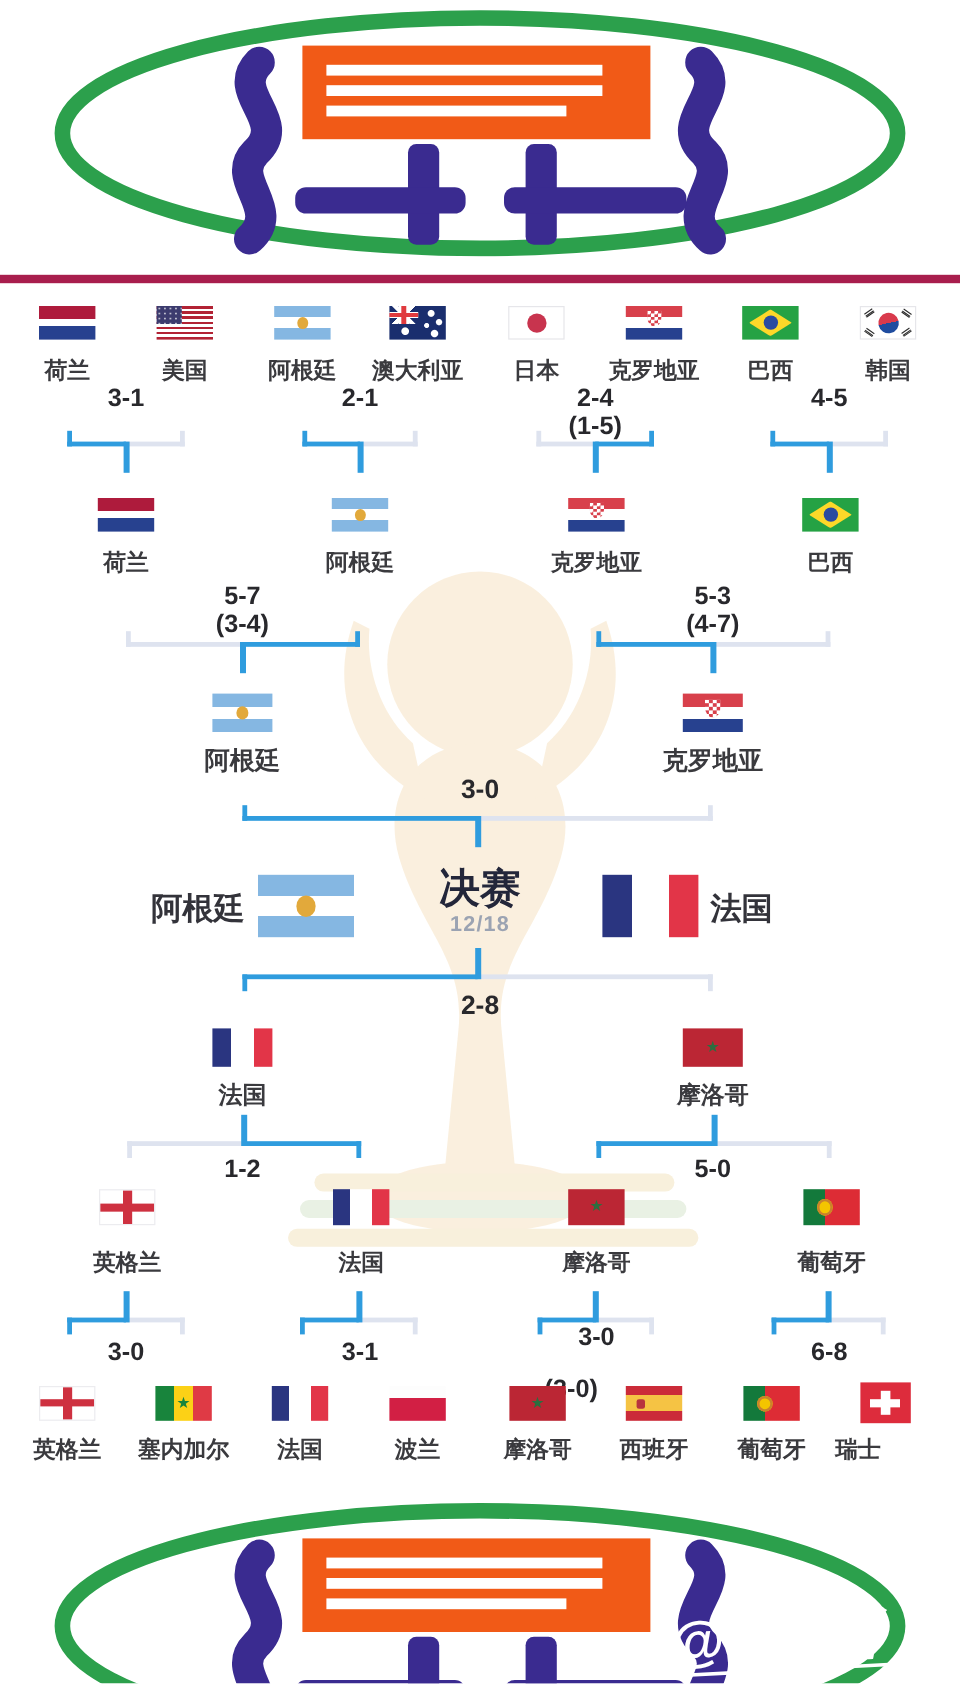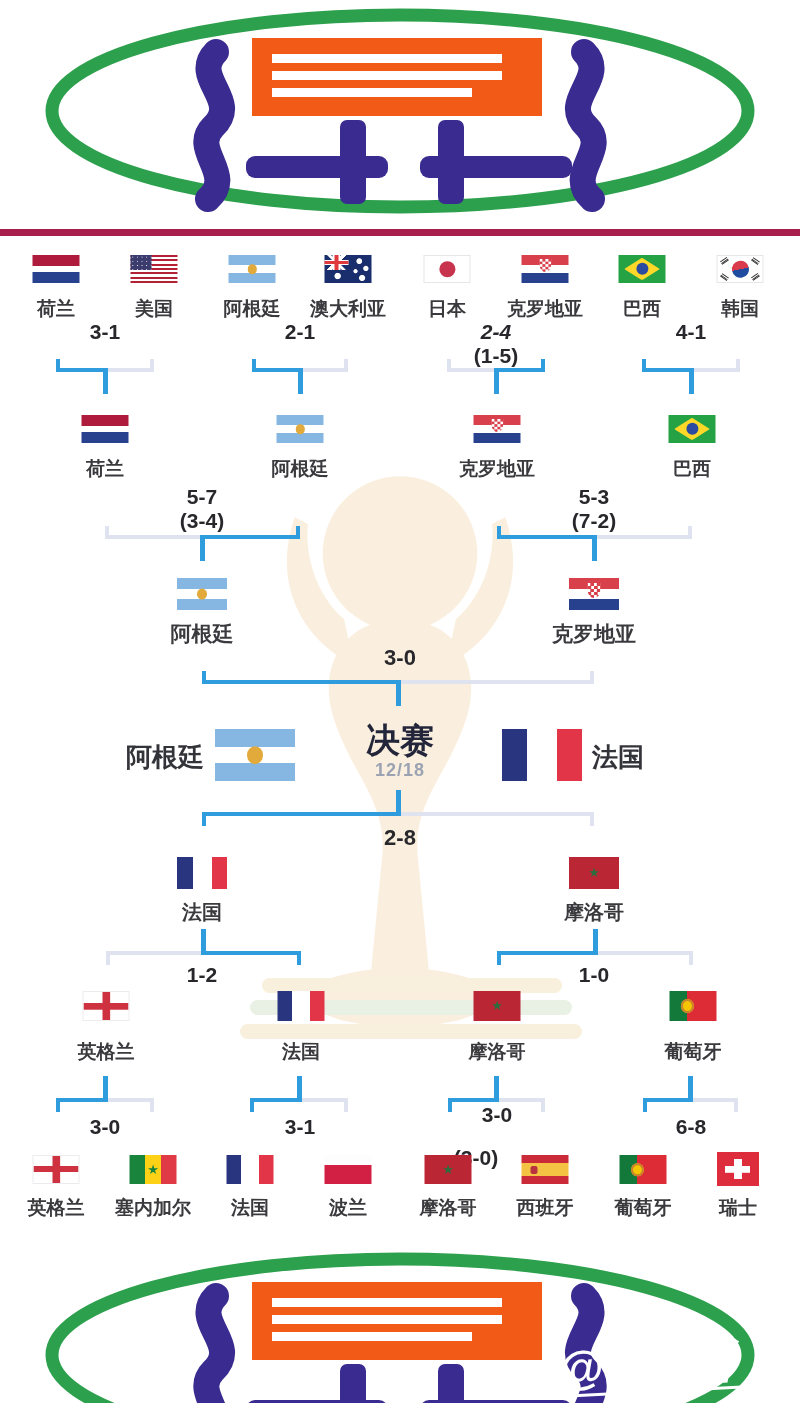--- a/index.html
+++ b/index.html
@@ -177,23 +177,23 @@
   <div class="nm" style="left:154px;top:296px;">美国</div>
   <div class="nm" style="left:252px;top:296px;">阿根廷</div>
   <div class="nm" style="left:348px;top:296px;">澳大利亚</div>
   <div class="nm" style="left:447px;top:296px;">日本</div>
   <div class="nm" style="left:545px;top:296px;">克罗地亚</div>
   <div class="nm" style="left:642px;top:296px;">巴西</div>
   <div class="nm" style="left:740px;top:296px;">韩国</div>
 
   <div class="sc" style="left:105px;top:320px;">3-1</div>
   <div class="sc" style="left:300px;top:320px;">2-1</div>
-  <div class="sc" style="left:496px;top:320px;font-style:italic;">2-4</div>
+  <div class="sc" style="left:496px;top:320px;">2-4</div>
   <div class="sc" style="left:496px;top:344px;">(1-5)</div>
-  <div class="sc" style="left:691px;top:320px;">4-1</div>
+  <div class="sc" style="left:691px;top:320px;">4-5</div>
 
   <div class="brk" style="left:56px;top:368px;width:98px;">
     <i class="h win" style="left:0;width:49px;"></i>
       <i class="h lose" style="left:49px;width:49px;"></i>
     <i class="tick win" style="left:0;"></i>
       <i class="tick lose" style="right:0;"></i>
       <i class="stub win" style="left:47px;"></i>
   </div>
   <div class="brk" style="left:252px;top:368px;width:96px;">
     <i class="h win" style="left:0;width:48px;"></i>
@@ -230,21 +230,21 @@
     </div>
 
   <div class="nm" style="left:105px;top:456px;">荷兰</div>
   <div class="nm" style="left:300px;top:456px;">阿根廷</div>
   <div class="nm" style="left:497px;top:456px;">克罗地亚</div>
   <div class="nm" style="left:692px;top:456px;">巴西</div>
 
   <div class="sc" style="left:202px;top:485px;">5-7</div>
   <div class="sc" style="left:202px;top:509px;">(3-4)</div>
   <div class="sc" style="left:594px;top:485px;">5-3</div>
-  <div class="sc" style="left:594px;top:509px;">(7-2)</div>
+  <div class="sc" style="left:594px;top:509px;">(4-7)</div>
 
   <div class="brk" style="left:105px;top:535px;width:195px;">
     <i class="h lose" style="left:0;width:98px;"></i>
       <i class="h win" style="left:98px;width:97px;"></i>
     <i class="tick lose" style="left:0;"></i>
       <i class="tick win" style="right:0;"></i>
       <i class="stub win" style="left:95px;"></i>
   </div>
   <div class="brk" style="left:497px;top:535px;width:195px;">
     <i class="h win" style="left:0;width:98px;"></i>
@@ -304,21 +304,21 @@
       <i class="stub win" style="left:95px;"></i>
   </div>
   <div class="brk flip" style="left:497px;top:951px;width:196px;">
     <i class="h win" style="left:0;width:98px;"></i>
       <i class="h lose" style="left:98px;width:98px;"></i>
     <i class="tick win" style="left:0;"></i>
       <i class="tick lose" style="right:0;"></i>
       <i class="stub win" style="left:96px;"></i>
   </div>
   <div class="sc" style="left:202px;top:963px;">1-2</div>
-  <div class="sc" style="left:594px;top:963px;">1-0</div>
+  <div class="sc" style="left:594px;top:963px;">5-0</div>
 
   <div class="flag f-eng" style="left:106px;top:991px;width:47px;height:30px;"></div>
   <div class="flag f-fra" style="left:301px;top:991px;width:47px;height:30px;"></div>
   <div class="flag f-mar" style="left:497px;top:991px;width:47px;height:30px;">
       <i class="mar-star">★</i>
     </div>
   <div class="flag f-por" style="left:693px;top:991px;width:47px;height:30px;">
       <i class="por-e"></i>
     </div>
 
@@ -379,21 +379,21 @@
     </div>
   <div class="flag f-sui" style="left:738px;top:1152px;width:42px;height:34px;"></div>
 
   <div class="nm" style="left:56px;top:1195px;">英格兰</div>
   <div class="nm" style="left:153px;top:1195px;">塞内加尔</div>
   <div class="nm" style="left:250px;top:1195px;">法国</div>
   <div class="nm" style="left:348px;top:1195px;">波兰</div>
   <div class="nm" style="left:448px;top:1195px;">摩洛哥</div>
   <div class="nm" style="left:545px;top:1195px;">西班牙</div>
   <div class="nm" style="left:643px;top:1195px;">葡萄牙</div>
-  <div class="nm" style="left:738px;top:1195px;">瑞士</div>
+  <div class="nm" style="left:715px;top:1195px;">瑞士</div>
 
   <svg class="logo" viewBox="0 0 720 206" style="left:40px;top:1252px;width:720px;height:206px;">
     <ellipse cx="360" cy="103" rx="348" ry="96" fill="none" style="stroke:var(--logo_green,#2CA04C)" stroke-width="13"></ellipse>
     <g fill="none" style="stroke:var(--logo_purple,#3A2B90)" stroke-width="26" stroke-linecap="round">
       <path d="M176,44 C150,70 202,92 173,119 C150,142 196,166 168,191"></path>
       <path d="M544,44 C570,70 518,92 547,119 C570,142 524,166 552,191"></path>
     </g>
     <g style="fill:var(--logo_purple,#3A2B90)">
       <rect x="300" y="112" width="26" height="84" rx="7"></rect>
       <rect x="398" y="112" width="26" height="84" rx="7"></rect>

